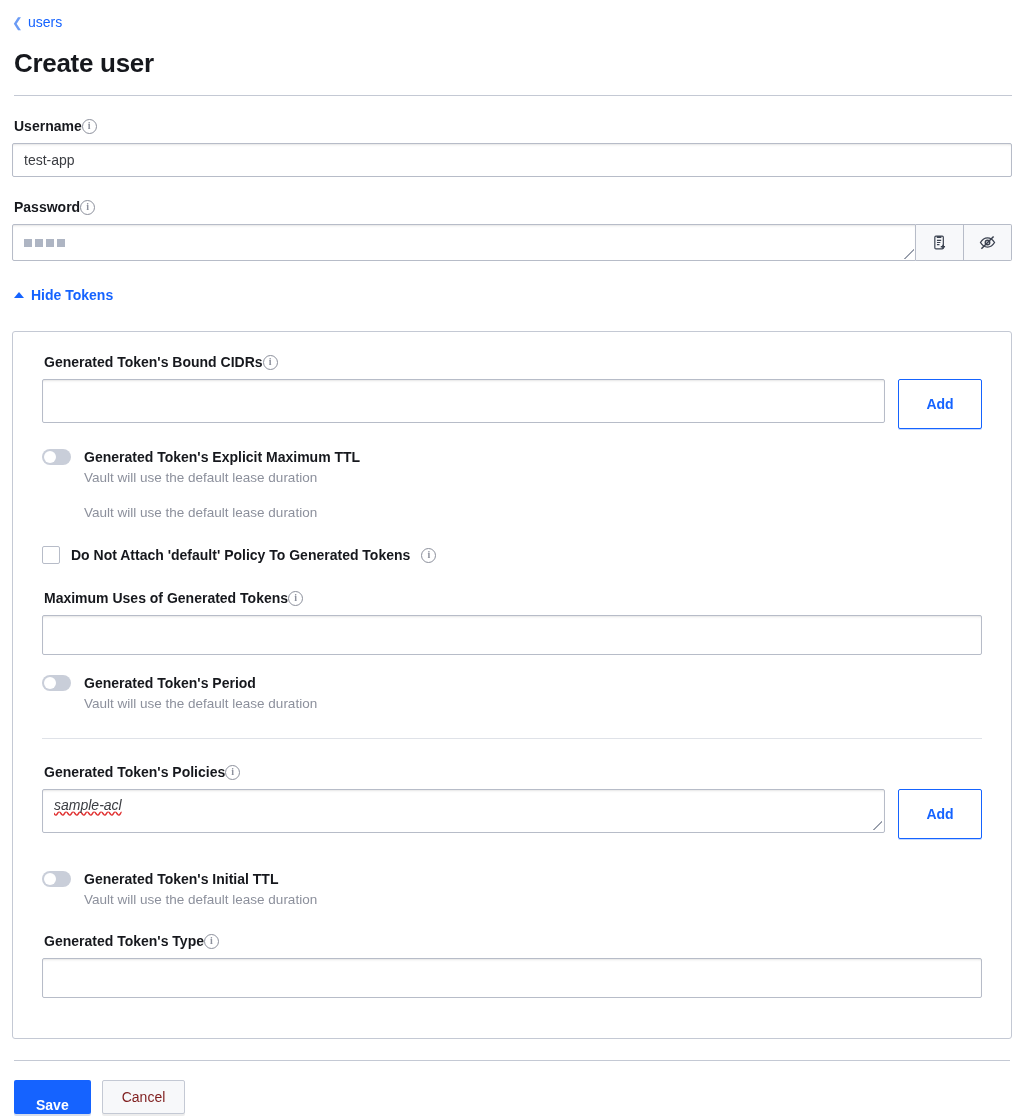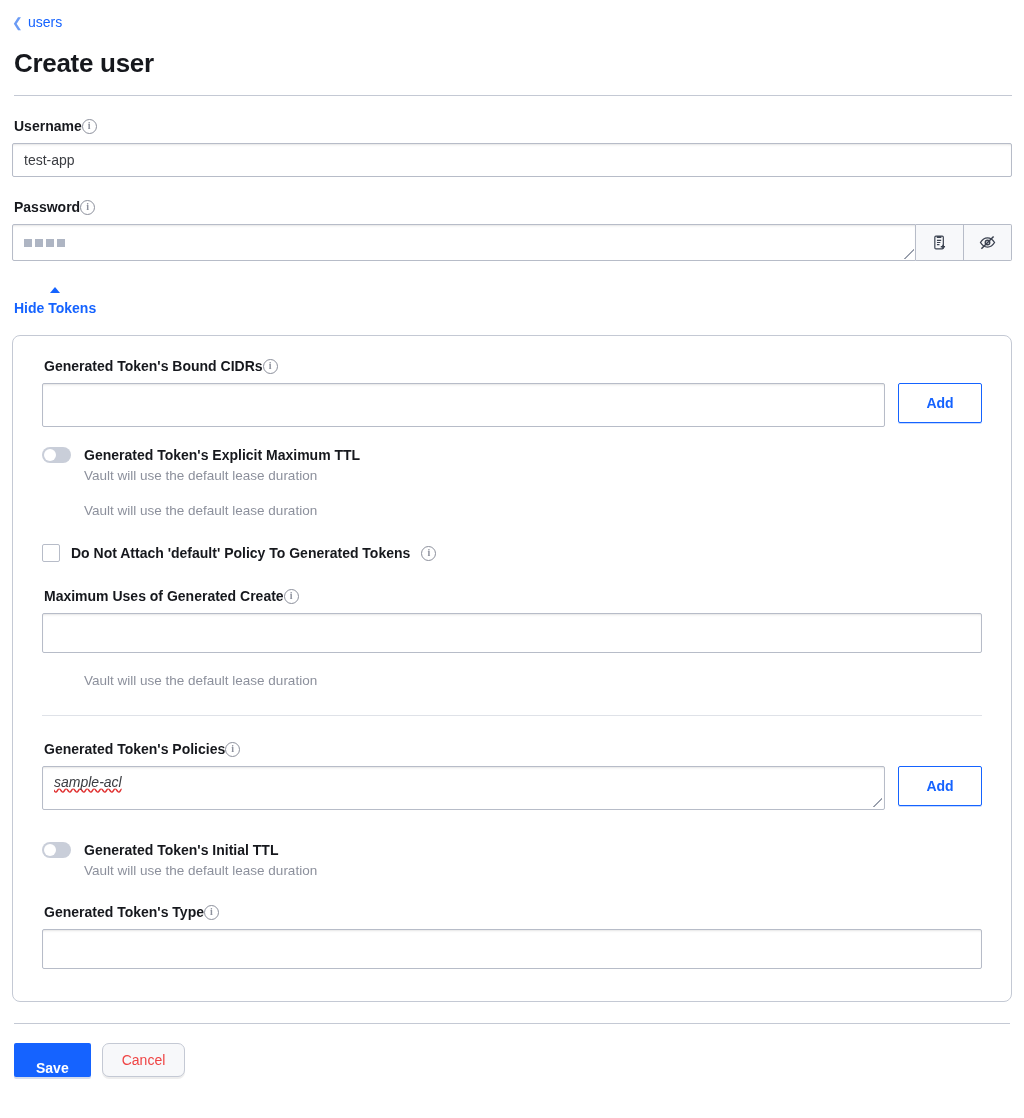--- a/index.html
+++ b/index.html
@@ -140,44 +140,43 @@
   }
   .icon-btn:last-child { border-radius: 0 2px 2px 0; }
   .icon-btn svg { display: block; }
 
   
   .toggle-link {
     display: inline-flex; align-items: center; gap: 7px;
     color: #1563ff; font-size: 14px; font-weight: bold;
     margin: 26px 0 0 2px;
     cursor: pointer;
-    flex-direction: column;
   }
   .caret-up {
     width: 0; height: 0;
     border-left: 5px solid transparent;
     border-right: 5px solid transparent;
     border-bottom: 6px solid #1563ff;
   }
 
   
   .card {
     border: 1px solid #c4c9d4;
-    border-radius: 8px;
-    margin-top: 19px;
-    padding: 22px 29px 32px 29px;
+    border-radius: 3px;
+    margin-top: 28px;
+    padding: 22px 29px 40px 29px;
     background: #fff;
   }
   .card .field:first-child { margin-top: 0; }
 
   .row-with-add { display: flex; align-items: flex-start; gap: 13px; }
   .row-with-add .ta-box { flex: 1 1 auto; height: 44px; padding-top: 7px; font-style: italic; }
   .add-btn {
     flex: 0 0 84px;
-    width: 84px; height: 40px;
+    width: 84px; height: 50px;
     border: 1.5px solid #1563ff;
     border-radius: 2px;
     background: #fff;
     color: #1563ff;
     font-size: 14px; font-weight: bold;
     font-family: "Liberation Sans", sans-serif;
     cursor: pointer;
     box-shadow: 0 1px 0 rgba(21,99,255,.25);
   }
 
@@ -241,22 +240,22 @@
     height: 34px; padding: 17px 22px;
     background: #1563ff; color: #fff;
     border: none; border-radius: 2px;
     font-size: 14px; font-weight: bold;
     font-family: "Liberation Sans", sans-serif;
     cursor: pointer;
     box-shadow: 0 2px 0 rgba(16,60,150,.18);
   }
   .btn-cancel {
     height: 34px; padding: 0 19px;
-    background: #f7f8fa; color: #ef4444;
-    border: 1px solid #c4c9d4; border-radius: 7px;
+    background: #f7f8fa; color: #7f1d1d;
+    border: 1px solid #c4c9d4; border-radius: 2px;
     font-size: 14px;
     font-family: "Liberation Sans", sans-serif;
     cursor: pointer;
     box-shadow: 0 2px 0 rgba(0,0,0,.07);
   }
 
   .misspelled {
     text-decoration: underline wavy #e03030;
     text-decoration-skip-ink: none;
   }
@@ -354,27 +353,33 @@
     </div>
 
     <div class="check-row">
       <span class="checkbox"></span>
       <span class="check-label">Do Not Attach 'default' Policy To Generated Tokens</span>
       <span class="info-icon">i</span>
     </div>
 
     <div class="field" style="margin-top:26px;">
       <div class="field-label-row">
-        <span class="field-label">Maximum Uses of Generated Create</span>
+        <span class="field-label">Maximum Uses of Generated Tokens</span>
         <span class="info-icon">i</span>
       </div>
       <div class="text-input tall"></div>
     </div>
 
     <div class="switch-row">
+      <div class="switch-top">
+        <span class="switch">
+            <span class="knob"></span>
+          </span>
+        <span class="switch-label">Generated Token's Period</span>
+      </div>
       <div class="switch-hint">Vault will use the default lease duration</div>
     </div>
 
     <div class="card-divider"></div>
 
     <div class="field" style="margin-top:25px;">
       <div class="field-label-row">
         <span class="field-label">Generated Token's Policies</span>
         <span class="info-icon">i</span>
       </div>

